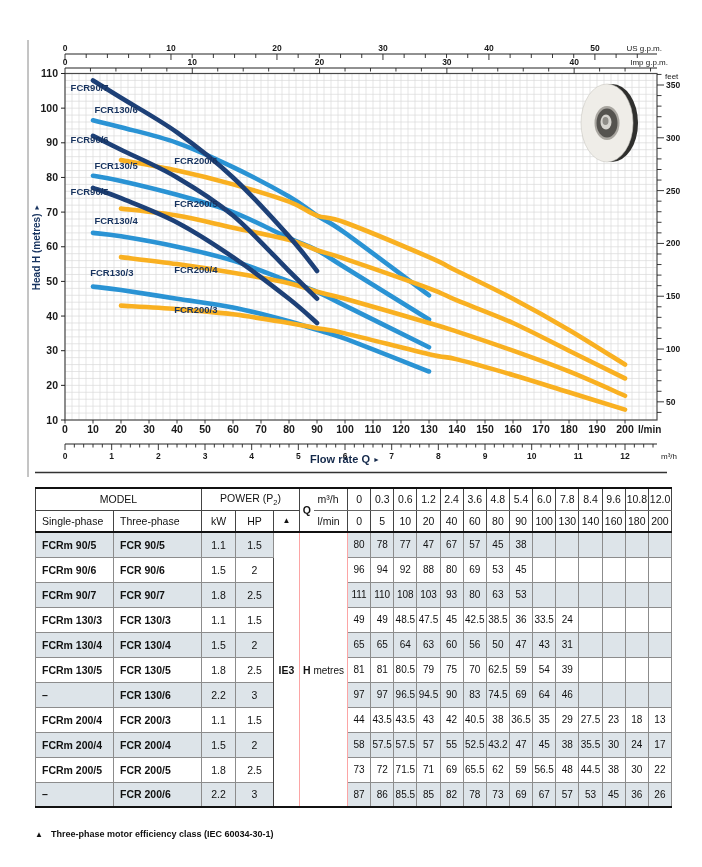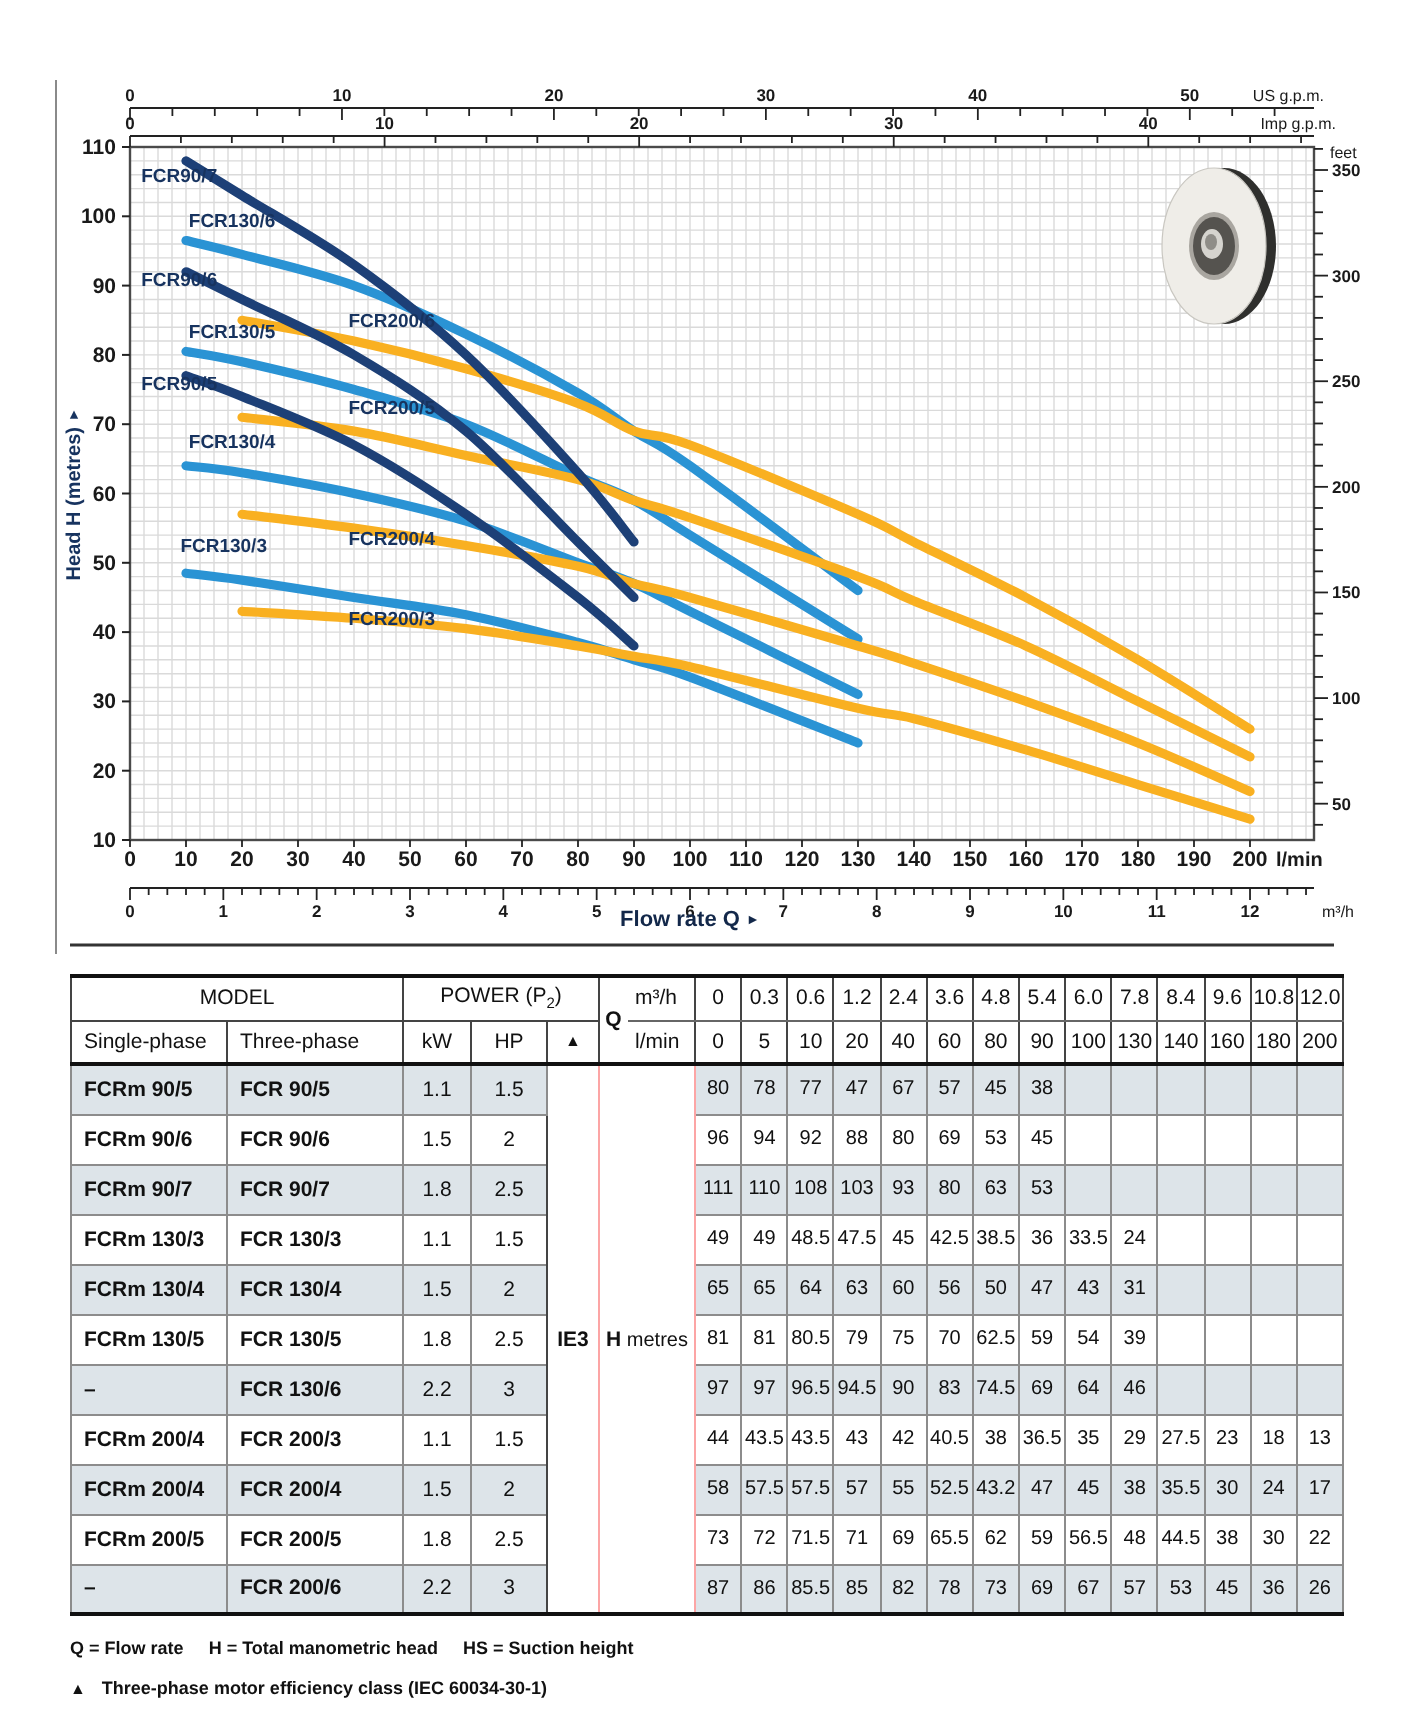--- a/index.html
+++ b/index.html
@@ -777,24 +777,19 @@
             <td class="val">57</td>
             <td class="val">53</td>
             <td class="val">45</td>
             <td class="val">36</td>
             <td class="val">26</td>
           </tr>
         </tbody>
     </table>
 
     <div class="foot1">
-      <div class="defs">
-        <span class="pair"><span>Q</span> <span>= Flow rate</span></span>
-        <span class="pair"><span>H</span> <span>= Total manometric head</span></span>
-        <span class="pair"><span>HS</span> <span>= Suction height</span></span>
-      </div>
     </div>
     <div class="foot2">
       <span class="tri-icon">▲</span><span>Three-phase motor efficiency class (IEC 60034-30-1)</span>
     </div>
   </div>
 
 </div>
 
 </body></html>

